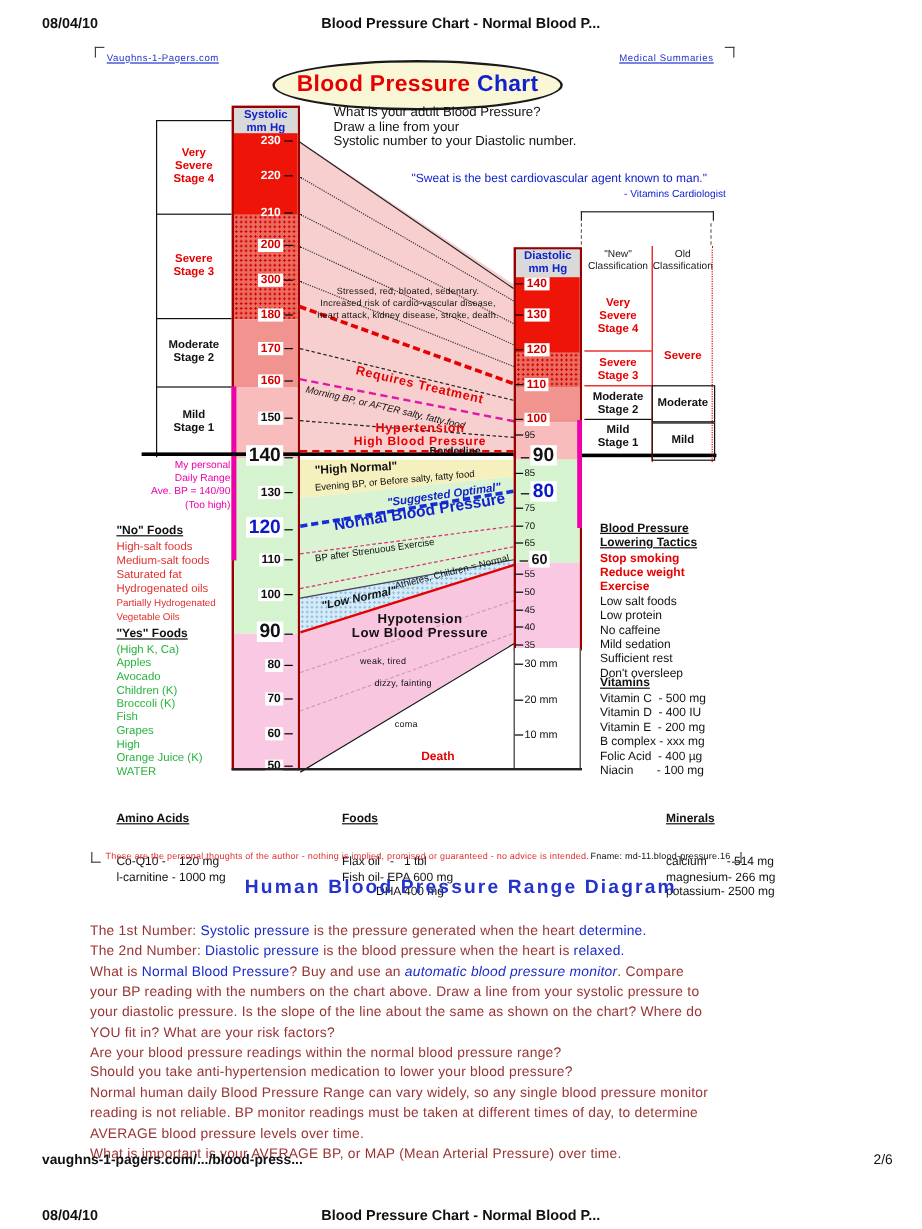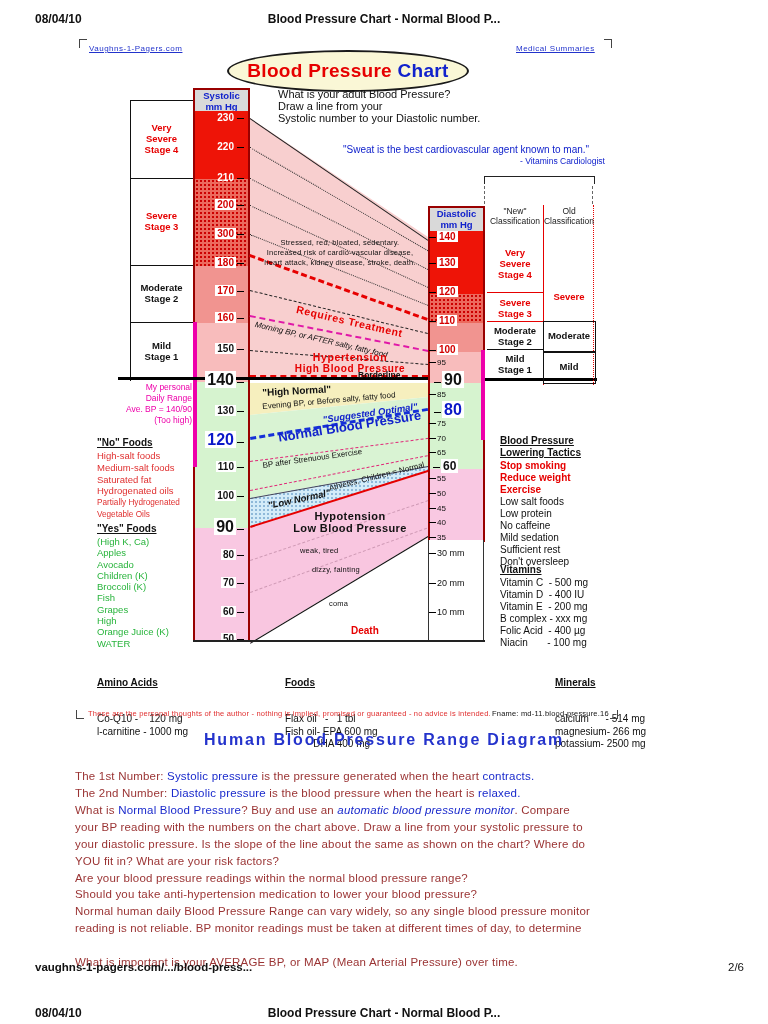--- a/index.html
+++ b/index.html
@@ -363,30 +363,31 @@
     <div class="listT">Minerals</div>
     <div>calcium      - 514 mg</div><div>magnesium- 266 mg</div><div>potassium- 2500 mg</div>
   </div>
 
   <div class="abs cnr" style="left:76px;top:710px;border-left:1px solid #444;border-bottom:1px solid #444"></div>
   <div class="abs smallnote" style="left:88px;top:709px;color:#e03030">These are the personal thoughts of the author - nothing is implied, promised or guaranteed - no advice is intended.</div>
   <div class="abs smallnote" style="left:492px;top:709px">Fname: md-11.blood-pressure.16</div>
   <div class="abs cnr" style="left:610px;top:710px;border-right:1px solid #444;border-bottom:1px solid #444"></div>
 
   <div class="abs art-title">Human Blood Pressure Range Diagram</div>
-  <div class="abs pline" style="top:768px"><span>The 1st Number: </span><span class="kb">Systolic pressure</span><span> is the pressure generated when the heart </span><span class="kb">contracts.</span></div>
+  <div class="abs pline" style="top:768px"><span>The 1st Number: </span><span class="kb">Systolic pressure</span><span> is the pressure generated when the heart </span><span class="kb">determine.</span></div>
   <div class="abs pline" style="top:785px"><span>The 2nd Number: </span><span class="kb">Diastolic pressure</span><span> is the blood pressure when the heart is </span><span class="kb">relaxed.</span></div>
   <div class="abs pline" style="top:802px"><span>What is </span><span class="kb">Normal Blood Pressure</span><span>? Buy and use an </span><span class="kbi">automatic blood pressure monitor</span><span>. Compare</span></div>
   <div class="abs pline" style="top:819px">your BP reading with the numbers on the chart above. Draw a line from your systolic pressure to</div>
   <div class="abs pline" style="top:836px">your diastolic pressure. Is the slope of the line about the same as shown on the chart? Where do</div>
   <div class="abs pline" style="top:853px">YOU fit in? What are your risk factors?</div>
   <div class="abs pline" style="top:870px">Are your blood pressure readings within the normal blood pressure range?</div>
   <div class="abs pline" style="top:886px">Should you take anti-hypertension medication to lower your blood pressure?</div>
   <div class="abs pline" style="top:903px">Normal human daily Blood Pressure Range can vary widely, so any single blood pressure monitor</div>
   <div class="abs pline" style="top:920px">reading is not reliable. BP monitor readings must be taken at different times of day, to determine</div>
+  <div class="abs pline" style="top:937px">AVERAGE blood pressure levels over time.</div>
   <div class="abs pline" style="top:954px">What is important is your AVERAGE BP, or MAP (Mean Arterial Pressure) over time.</div>
 
   <div class="abs ftr-url">vaughns-1-pagers.com/.../blood-press...</div>
   <div class="abs ftr-page">2/6</div>
   <div class="abs np-date">08/04/10</div>
   <div class="abs np-title">Blood Pressure Chart - Normal Blood P...</div>
 
 </div>
 
 </body></html>

